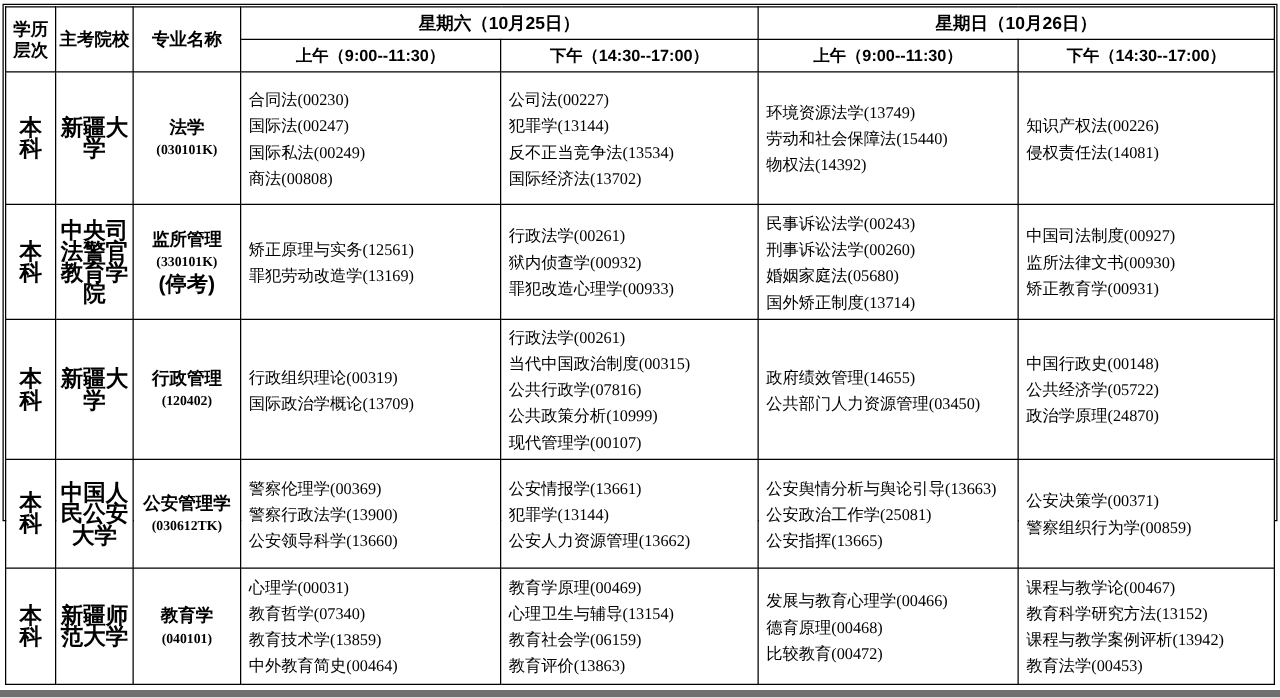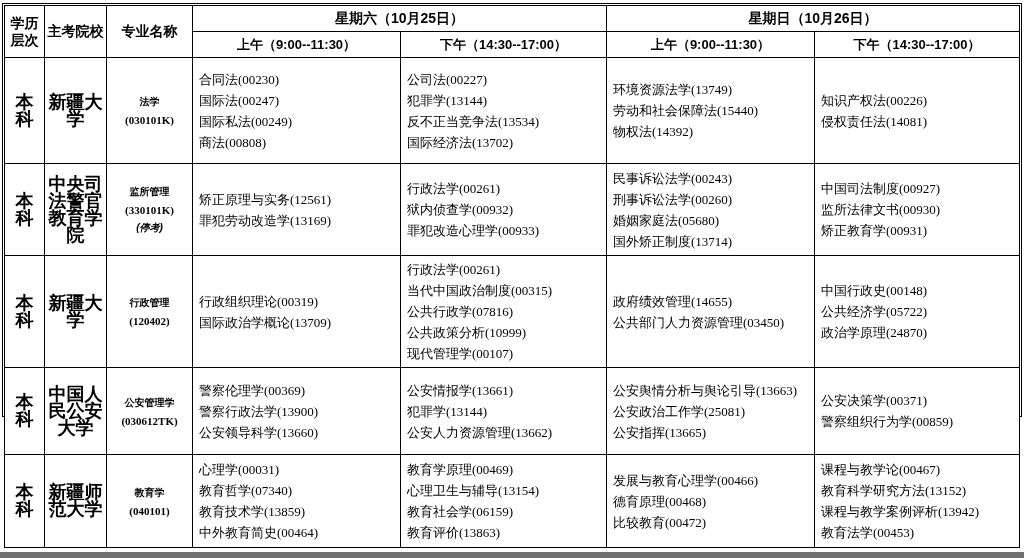--- a/index.html
+++ b/index.html
@@ -53,39 +53,38 @@
   tr.r4 { height: 87px;  }
   tr.r5 { height: 93px;  }
   td.c-center { text-align: center; }
   td.level, td.school {
     font-size: 18px;
     font-weight: bold;
     line-height: 17px;
     padding: 0 2px;
   }
   .major-name {
-    font-size: 10px;
+    font-size: 14px;
     font-weight: bold;
     line-height: 19px;
     text-align: center;
   }
   .major-code {
     font-family: "Liberation Serif", serif;
     font-size: 11px;
     font-weight: bold;
     line-height: 18px;
     text-align: center;
   }
   .major-code:empty, .major-note:empty { display: none; }
   .major-note {
-    font-size: 10px;
+    font-size: 17px;
     font-weight: bold;
     line-height: 18px;
     text-align: center;
-    font-style: italic;
   }
   td.courses {
     font-family: "Liberation Serif", serif;
     font-size: 13px;
     font-weight: normal;
     text-align: left;
     padding: 2px 2px 2px 6px;
   }
   .course-line { line-height: 21px; white-space: nowrap; }
   .bottom-edge {

